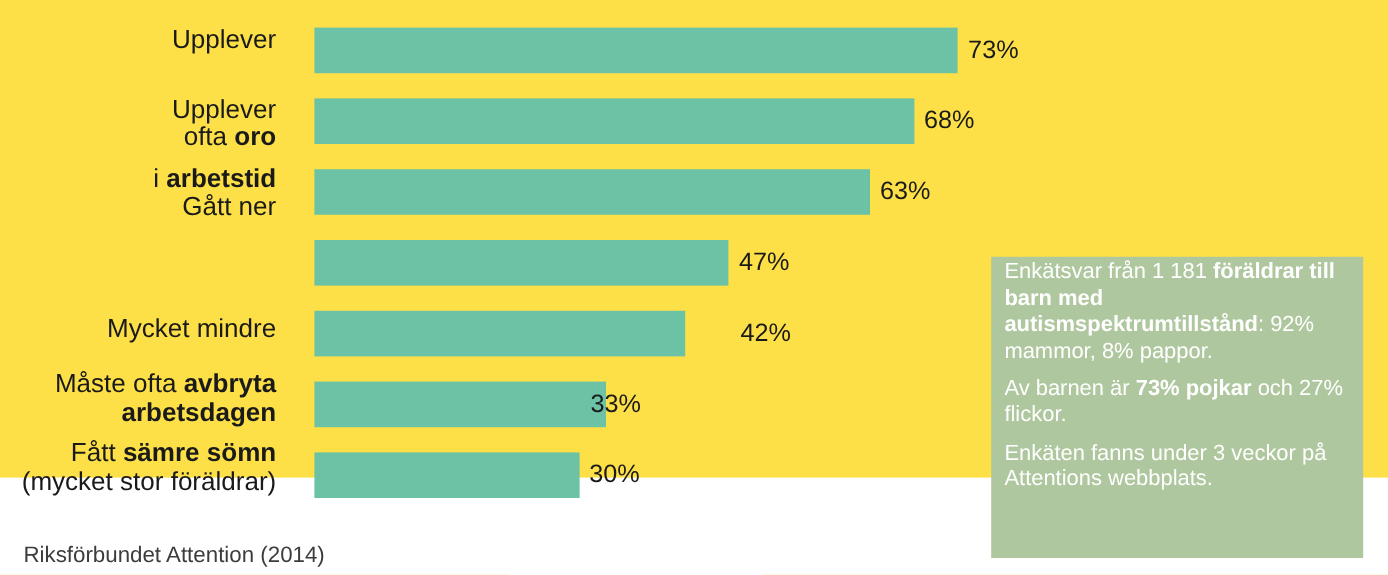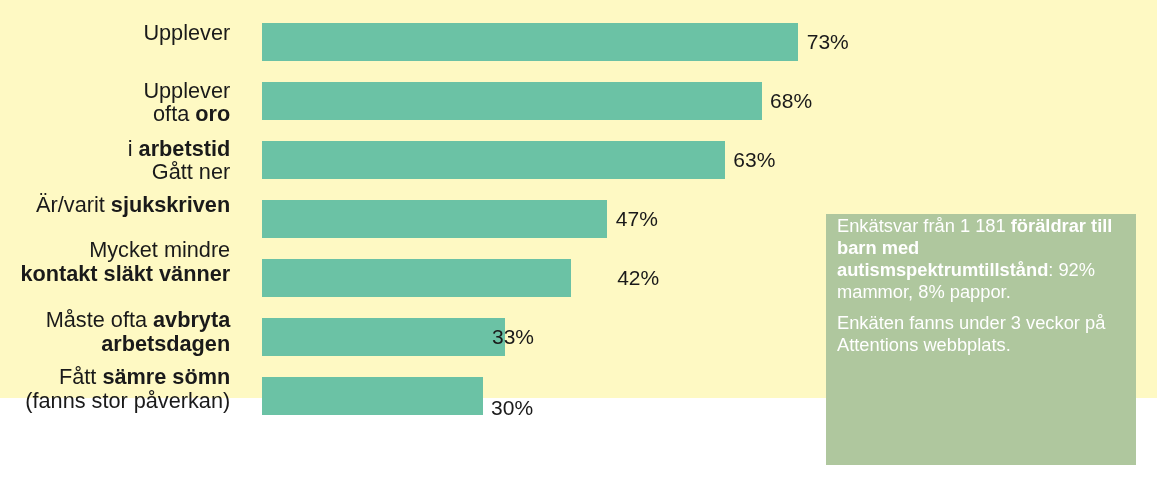--- a/index.html
+++ b/index.html
@@ -1,19 +1,19 @@
 <!DOCTYPE html>
 <html><head>
 <meta charset="utf-8">
 <title>Upplever ofta okad stress</title>
 <style>
   html,body{margin:0;padding:0;}
   body{width:1157px;height:479px;background:#ffffff;overflow:hidden;
        font-family:"Liberation Sans",sans-serif;}
-  #stage{position:relative;width:1157px;height:398px;background:#fef9c3;}
+  #stage{position:relative;width:1157px;height:398px;background:#fde047;}
 
   .cat-label{position:absolute;left:0;width:230.2px;text-align:right;
        color:#1a1a1a;font-size:21.7px;line-height:23.85px;white-space:nowrap;}
   .cat-label .ln{display:block;}
 
   .bar{position:absolute;left:262.4px;height:38.7px;background:#6bc2a5;}
 
   .value{position:absolute;height:38.7px;line-height:38.7px;
        color:#1a1a1a;font-size:21px;white-space:nowrap;}
 
@@ -45,43 +45,43 @@
     </div>
     <div class="bar" style="top: 81.62px; width: 499.256px;"></div>
     <div class="value" style="top: 81.62px; left: 770.056px;">68%</div>
     <div class="cat-label" style="top:136.6px">
       <span class="ln"><span class="">i </span><span class="b">arbetstid</span></span>
       <span class="ln"><span class="">Gått ner</span></span>
     </div>
     <div class="bar" style="top: 140.64px; width: 462.546px;"></div>
     <div class="value" style="top: 140.64px; left: 733.346px;">63%</div>
     <div class="cat-label" style="top:193.0px">
-      <span class="ln"><span class="">Är/varit </span><span class="b">sjukskriven</span></span>
     </div>
     <div class="bar" style="top: 199.66px; width: 345.074px;"></div>
     <div class="value" style="top: 199.66px; left: 615.874px;">47%</div>
-    <div class="cat-label" style="top:238px">
+    <div class="cat-label" style="top:262px">
       <span class="ln"><span class="">Mycket mindre</span></span>
-      <span class="ln"><span class="b">kontakt släkt vänner</span></span>
     </div>
     <div class="bar" style="top: 258.68px; width: 308.364px;"></div>
     <div class="value" style="top: 258.68px; left: 579.164px; margin-left: 38px;">42%</div>
     <div class="cat-label" style="top:308.1px">
       <span class="ln"><span class="">Måste ofta </span><span class="b">avbryta</span></span>
       <span class="ln"><span class="b">arbetsdagen</span></span>
     </div>
     <div class="bar" style="top: 317.7px; width: 242.286px;"></div>
     <div class="value" style="top: 317.7px; left: 492px;">33%</div>
     <div class="cat-label" style="top:365.0px">
       <span class="ln"><span class="">Fått </span><span class="b">sämre sömn</span></span>
-      <span class="ln"><span class="">(fanns stor påverkan)</span></span>
+      <span class="ln"><span class="">(mycket stor föräldrar)</span></span>
     </div>
     <div class="bar" style="top: 376.72px; width: 220.26px;"></div>
-    <div class="value" style="top: 376.72px; left: 491.06px; margin-top: 12px;">30%</div>
+    <div class="value" style="top: 376.72px; left: 491.06px;">30%</div>
   </div>
 
+  <div id="source-note">Riksförbundet Attention (2014)</div>
 
   <div id="info-panel">
     <p><span class="">Enkätsvar från 1 181 </span><span class="b">föräldrar till barn med autismspektrumtillstånd</span><span class="">: 92% mammor, 8% pappor.</span></p>
+    <p><span class="">Av barnen är </span><span class="b">73% pojkar</span><span class=""> och 27% flickor.</span></p>
     <p><span class="">Enkäten fanns under 3 veckor på Attentions webbplats.</span></p>
   </div>
 
 </div>
 
 </body></html>

